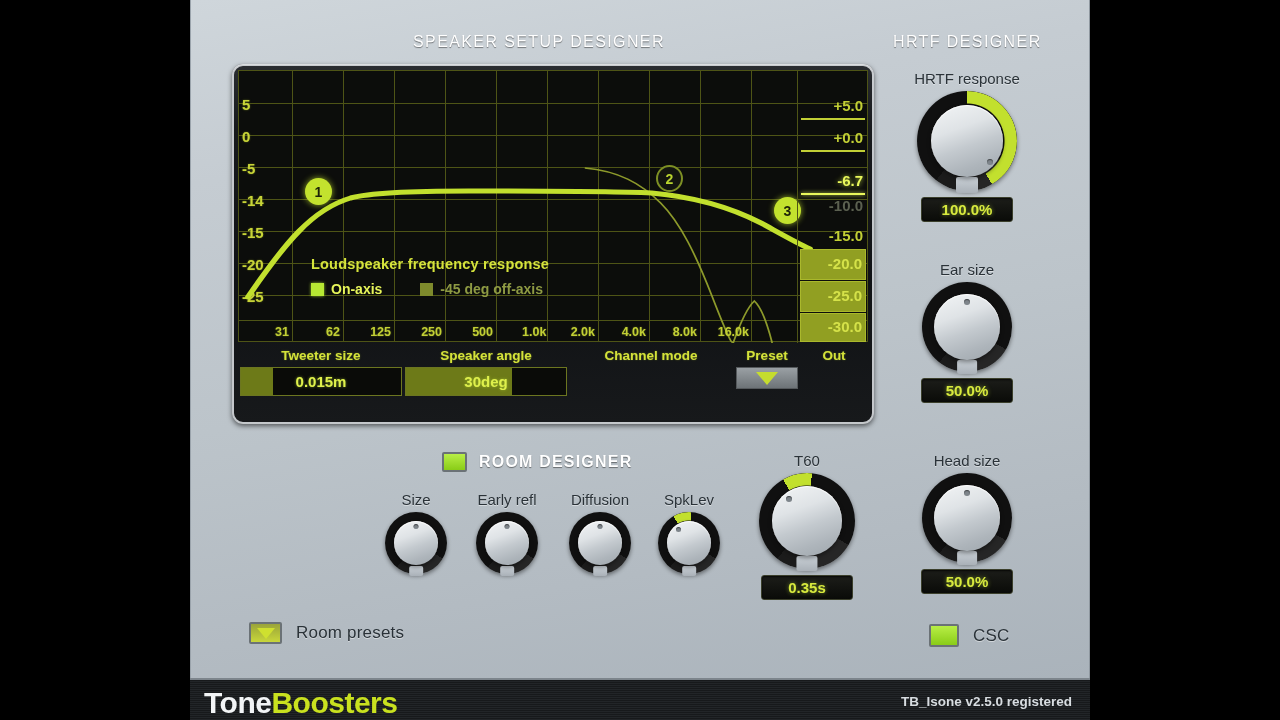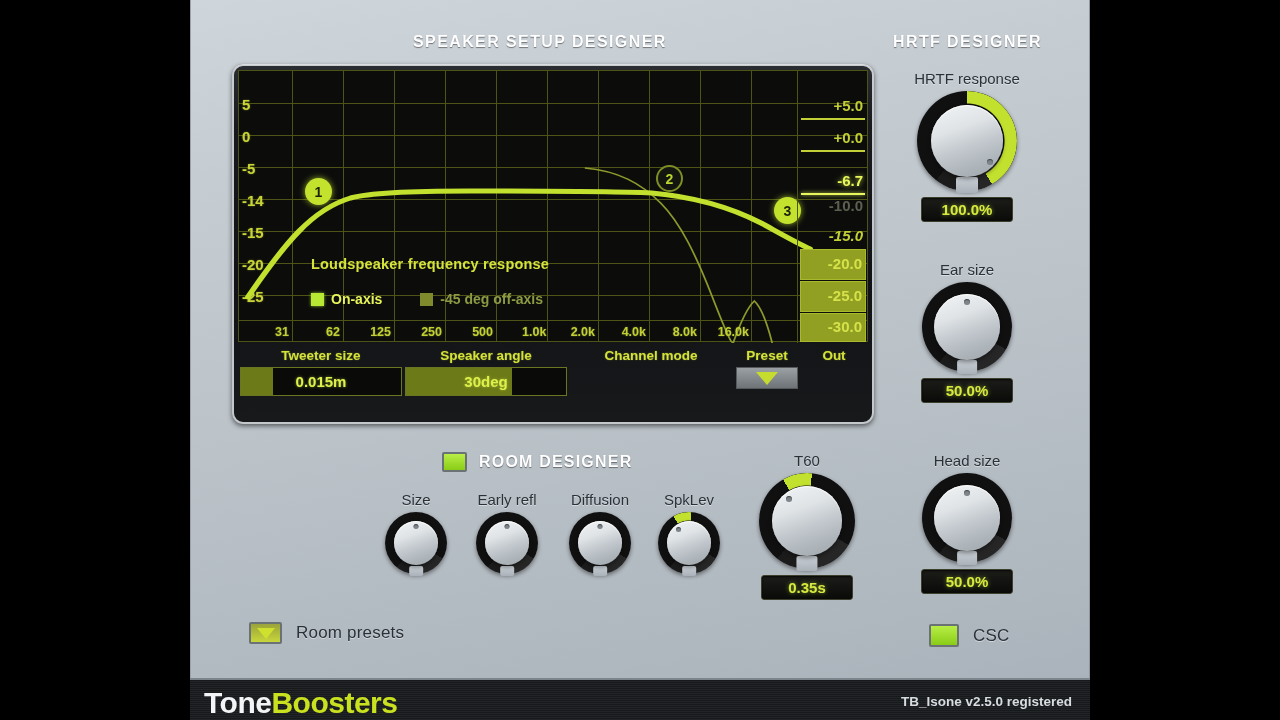--- a/index.html
+++ b/index.html
@@ -10,21 +10,21 @@
 
   
   #panel {
     position:absolute; left:190px; top:0; width:900px; height:678px;
     background:linear-gradient(170deg,#cfd6db 0%,#c5ccd2 22%,#bcc4ca 52%,#b3bbc2 78%,#aab3bb 100%);
     border-left:1px solid #9aa3ab; border-right:1px solid #8e979f;
   }
 
   
   .sec-title {
-    position:absolute; color:#ffffff; font-weight:bold; font-size:16px;
+    position:absolute; color:#ffffff; font-weight:normal; font-size:16px;
     letter-spacing:1.4px; text-shadow:0 1px 1px rgba(0,0,0,.45);
   }
 
   
   #spk-box {
     position:absolute; left:41px; top:64px; width:642px; height:360px;
     background:linear-gradient(180deg,#2a2d31 0%,#17191c 18%,#101215 60%,#17191b 100%);
     border-radius:11px;
     box-shadow:0 2px 5px rgba(0,0,0,.55), inset 0 1px 0 rgba(255,255,255,.35),
                inset 0 0 0 2px rgba(240,244,247,.80);
@@ -44,21 +44,21 @@
     text-shadow:0 0 2px rgba(180,200,40,.5);
   }
   .xlab {
     position:absolute; bottom:2px; color:#c2cf35; font-size:12.5px; font-weight:bold;
     text-align:right; text-shadow:0 0 2px rgba(180,200,40,.45);
   }
 
   
   #legend { position:absolute; left:72px; top:185px; }
   #legend .title { color:#d5e33c; font-size:14.5px; font-weight:bold; letter-spacing:.2px; }
-  #legend .row { margin-top:19px; display:flex; align-items:center; }
+  #legend .row { margin-top:9px; display:flex; align-items:center; }
   .sw { width:13px; height:13px; display:inline-block; margin-right:7px; }
   .sw.on  { background:#b7e833; box-shadow:0 0 3px rgba(183,232,51,.8); }
   .sw.off { background:#7e8a2c; }
   .lg-on  { color:#e7f55a; font-size:14px; font-weight:bold; }
   .lg-off { color:#8e9a43; font-size:14px; font-weight:bold; margin-right:0; }
 
   
   .cp { position:absolute; width:27px; height:27px; border-radius:50%;
         display:flex; align-items:center; justify-content:center;
         font-size:14px; font-weight:bold; }
@@ -228,21 +228,21 @@
         <div class="xlab" style="left:452px; width:58px;">16.0k</div>
 
         <div id="meter">
           <div class="mrow" style="top:26px;">+5.0</div>
           <div class="uline" style="top:47px;"></div>
           <div class="mrow" style="top:58px;">+0.0</div>
           <div class="uline" style="top:79px;"></div>
           <div class="mrow cur" style="top:101px;">-6.7</div>
           <div class="uline hot" style="top:122px;"></div>
           <div class="mrow dim" style="top:126px;">-10.0</div>
-          <div class="mrow" style="top:156px;font-style:italic;">-15.0</div>
+          <div class="mrow" style="top:156px;">-15.0</div>
           <div class="mbar" style="top:178px; height:31px;">
             <span style="top:6px;">-20.0</span>
           </div>
           <div class="mbar" style="top:210px; height:31px;">
             <span style="top:6px;">-25.0</span>
           </div>
           <div class="mbar" style="top:242px; height:29px;">
             <span style="top:5px;">-30.0</span>
           </div>
         </div>

